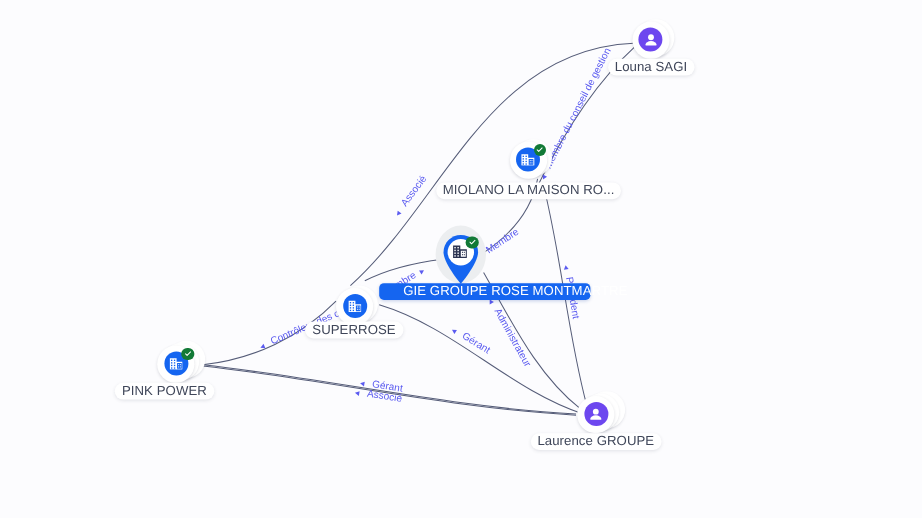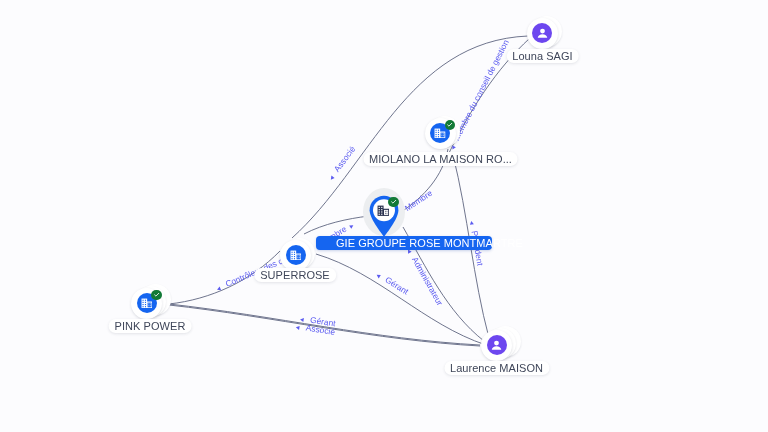--- a/index.html
+++ b/index.html
@@ -204,21 +204,21 @@
               <rect x="27.8" y="27.2" width="3.1" height="3.1"></rect>
               <rect x="33.2" y="27.2" width="3.1" height="3.1"></rect>
             </g>
           </svg>
         </div>
         <div class="badge" style="left:151px;top:289.5px;width:10.6px;height:10.6px;">
           <svg viewBox="0 0 20 20" width="7.5" height="7.5">
             <path d="M4.4 10.3l3.4 3.4 7.6-7.6" fill="none" stroke="#fff" stroke-width="2.3" stroke-linecap="round" stroke-linejoin="round"></path>
           </svg>
         </div>
-        <div class="nlabel" style="left:150px;top:319px;">PINK POWER</div>
+        <div class="nlabel" style="left:137px;top:319px;">PINK POWER</div>
       </div>
       <div class="node" style="left: 0px; top: 0px;">
         <div class="disc stk" style="left:530.9px;top:15.9px;width:31px;height:31px;"></div>
         <div class="disc" style="left:526.5px;top:17.5px;width:31px;height:31px;"></div>
         <div class="inner" style="left:532px;top:23px;width:20px;height:20px;background:#6d47ef;">
           <svg viewBox="0 0 24 24" width="15" height="15">
             <circle cx="12" cy="8.1" r="3.9" fill="#fff"></circle>
             <path fill="#fff" d="M12 13.0c-4.1 0-7.0 2.6-7.5 4.9-.1.6.3 1.0.9 1.0h13.2c.6 0 1.0-.4.9-1.0-.5-2.3-3.4-4.9-7.5-4.9z"></path>
           </svg>
         </div>
@@ -227,16 +227,16 @@
       <div class="node" style="left: 0px; top: 0px;">
         <div class="disc stk" style="left:489.8px;top:326.3px;width:31px;height:31px;"></div>
         <div class="disc stk" style="left:485.4px;top:327.9px;width:31px;height:31px;"></div>
         <div class="disc" style="left:481px;top:329.5px;width:31px;height:31px;"></div>
         <div class="inner" style="left:486.5px;top:335px;width:20px;height:20px;background:#6d47ef;">
           <svg viewBox="0 0 24 24" width="15" height="15">
             <circle cx="12" cy="8.1" r="3.9" fill="#fff"></circle>
             <path fill="#fff" d="M12 13.0c-4.1 0-7.0 2.6-7.5 4.9-.1.6.3 1.0.9 1.0h13.2c.6 0 1.0-.4.9-1.0-.5-2.3-3.4-4.9-7.5-4.9z"></path>
           </svg>
         </div>
-        <div class="nlabel" style="left:496.5px;top:361px;">Laurence MAISON</div>
+        <div class="nlabel" style="left:496.5px;top:361px;">Laurence GROUPE</div>
       </div>
     </div>
 </div>
 
 </body></html>

